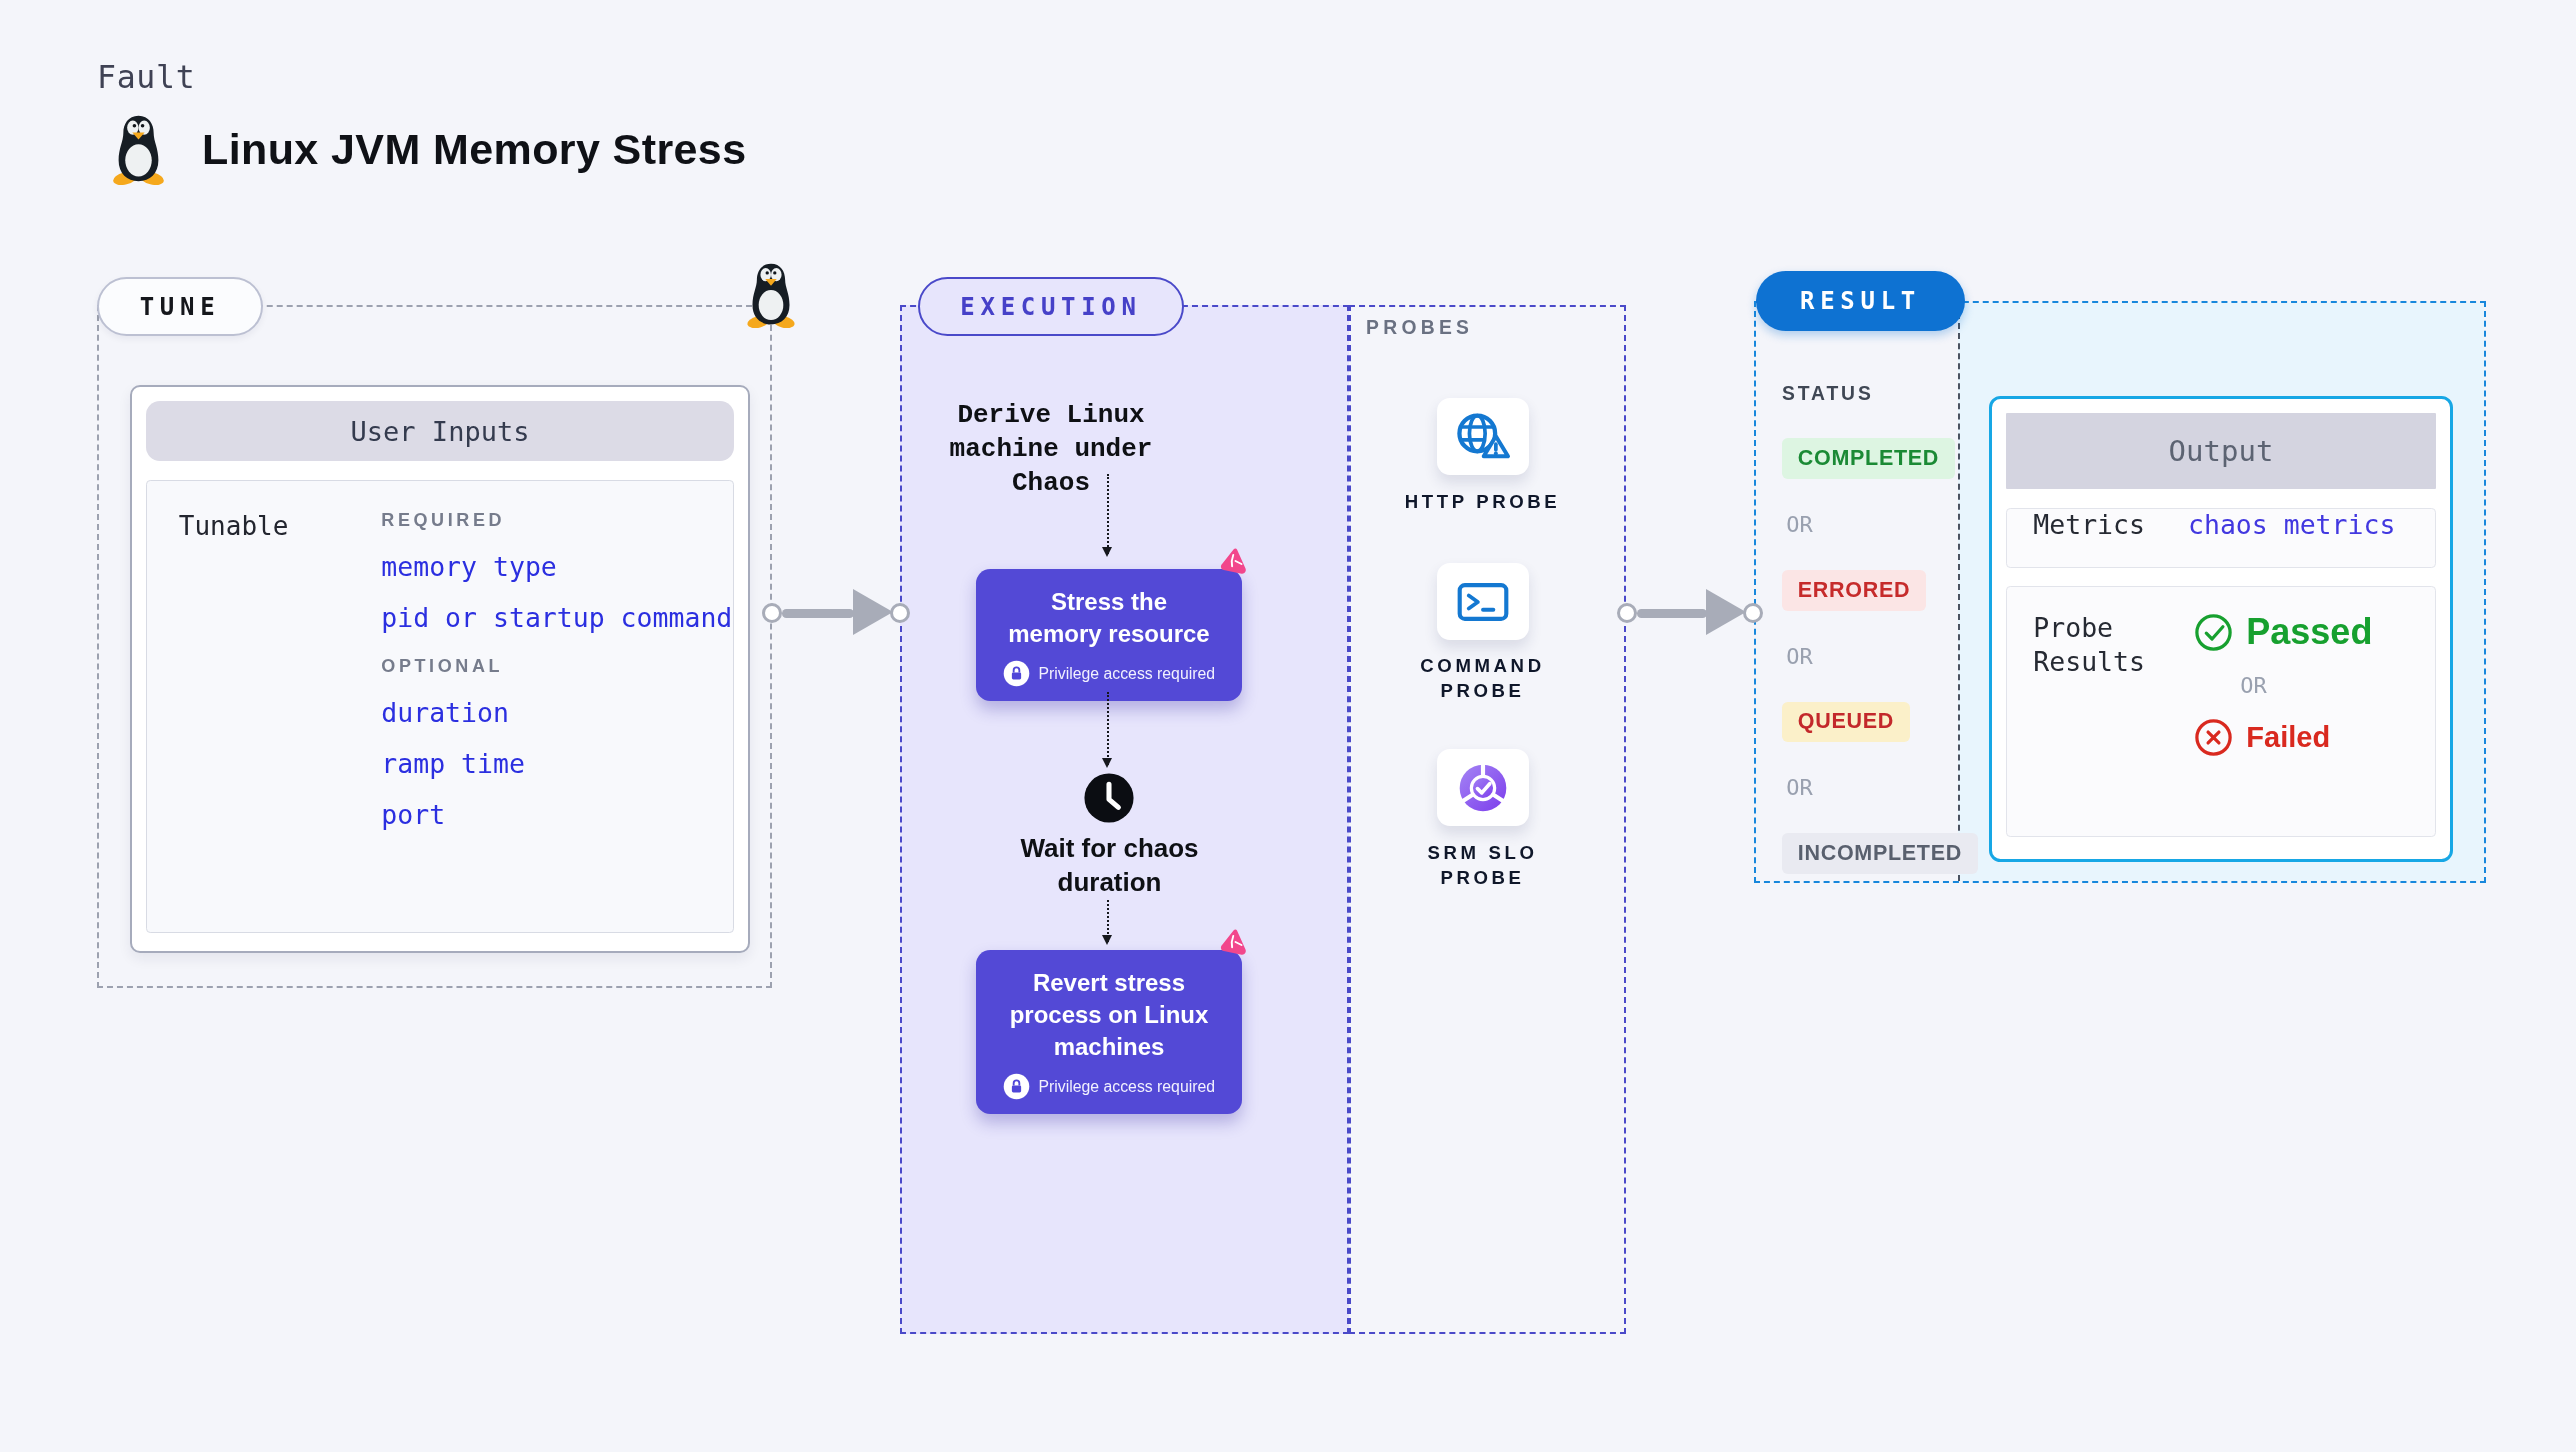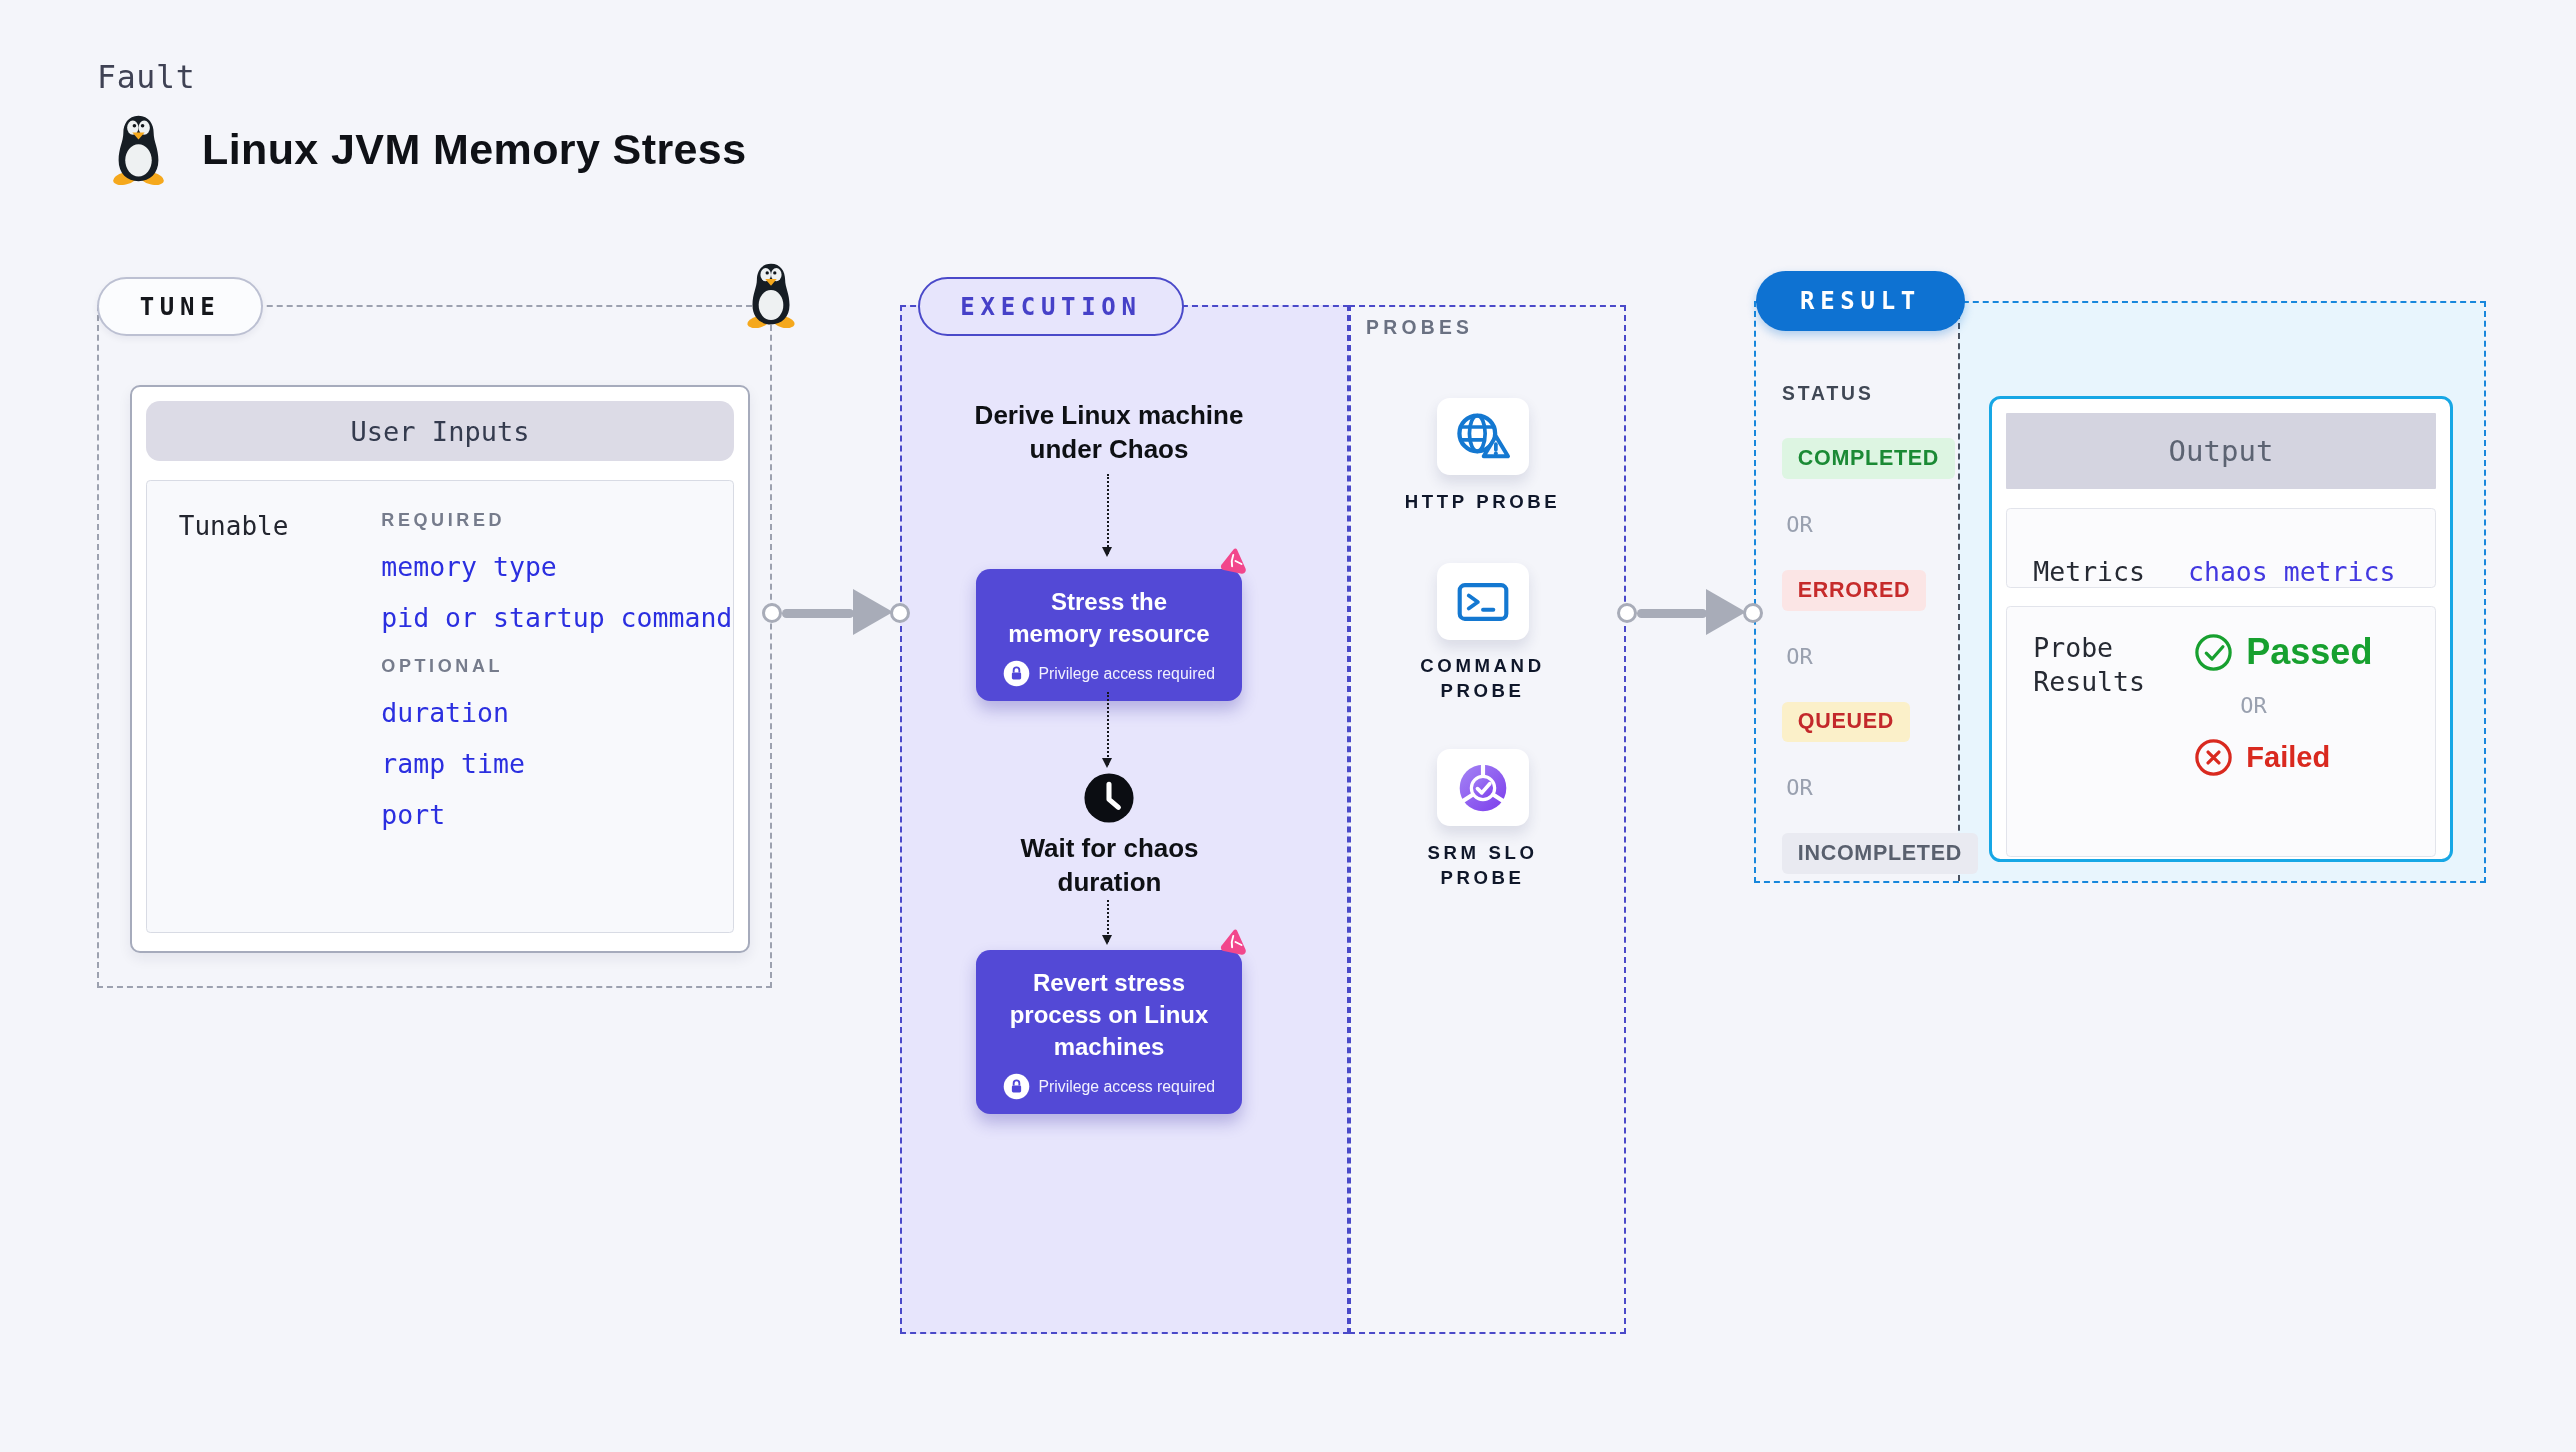--- a/index.html
+++ b/index.html
@@ -110,21 +110,21 @@
 
   
   .output-card { position:absolute; left:1989px; top:396px; width:464px; height:466px;
                  background:#FFFFFF; border:3.6px solid #17A7E5; border-radius:11.5px; padding:14.3px;
                  z-index:3; }
   .output-header { height:76px; background:#D4D4E0; border-radius:1px; display:flex;
                    align-items:center; justify-content:center; font-family:"DejaVu Sans Mono",monospace;
                    font-size:29px; color:#5C6372; }
   .output-row { border:1.4px solid #E2E4EB; background:#FBFBFD; border-radius:4.3px; margin-top:18.6px;
                 display:flex; padding:0 26px; }
-  .metrics-row { height:80px; align-items:flex-end; gap:43px; }
+  .metrics-row { height:60px; align-items:flex-start; gap:43px; }
   .row-label { font-family:"DejaVu Sans Mono",monospace; font-size:26.5px; color:#262A33; }
   .metrics-value { font-family:"DejaVu Sans Mono",monospace; font-size:26.5px; color:#4238E0;
                    cursor:pointer; }
   .proberes-row { height:251px; padding-top:24px; gap:43px; align-items:flex-start; }
   .proberes-label { width:118px; line-height:34px; }
   .pr-col { display:flex; flex-direction:column; gap:20px; }
   .pr-line { display:flex; align-items:center; gap:13px; }
   .pr-passed { font-size:36px; font-weight:bold; color:#17A02F; }
   .pr-failed { font-size:29px; font-weight:bold; color:#D9291F; }
   .pr-or { padding-left:46px; }
@@ -183,21 +183,21 @@
   <div class="harrow" style="left:762px; top:613px; width:148px;">
     <div class="dot start"></div>
     <div class="bar"></div>
     <div class="head"></div>
     <div class="dot end"></div>
   </div>
 
   <div class="exec-box"></div>
   <div class="pill pill-exec">EXECUTION</div>
 
-  <div class="step-text" style="left:973px; top:398px; width:272px;">Derive Linux machine under Chaos</div>
+  <div class="step-text" style="left:915px; top:398px; width:272px;font-family:Liberation Mono, monospace;">Derive Linux machine under Chaos</div>
 
   <div class="vconn" style="left:1107px; top:474px; height:80px;"></div>
 
   <div class="chaos-btn stress-btn" style="left:976px; top:569px;">
     <svg class="pink-badge" viewBox="0 0 40 40">
       <path d="M21.8 4.1 L36.6 27.9 C38.6 31.2 36.3 35.4 32.4 35.4 L8.2 33.9 C4.3 33.7 2.4 29.2 4.8 26.2 L17.2 4.8 C18.3 2.9 20.7 2.5 21.8 4.1 Z" fill="#F2478C" transform="rotate(8 20 20)"></path>
       <path d="M19 12 C17 17 16.5 22 17.5 27" stroke="#FFFFFF" stroke-width="2.6" fill="none" stroke-linecap="round"></path>
       <path d="M22 20 L30 24" stroke="#FFFFFF" stroke-width="2.6" stroke-linecap="round"></path>
     </svg>
     <div class="btn-title">Stress the memory resource</div>

